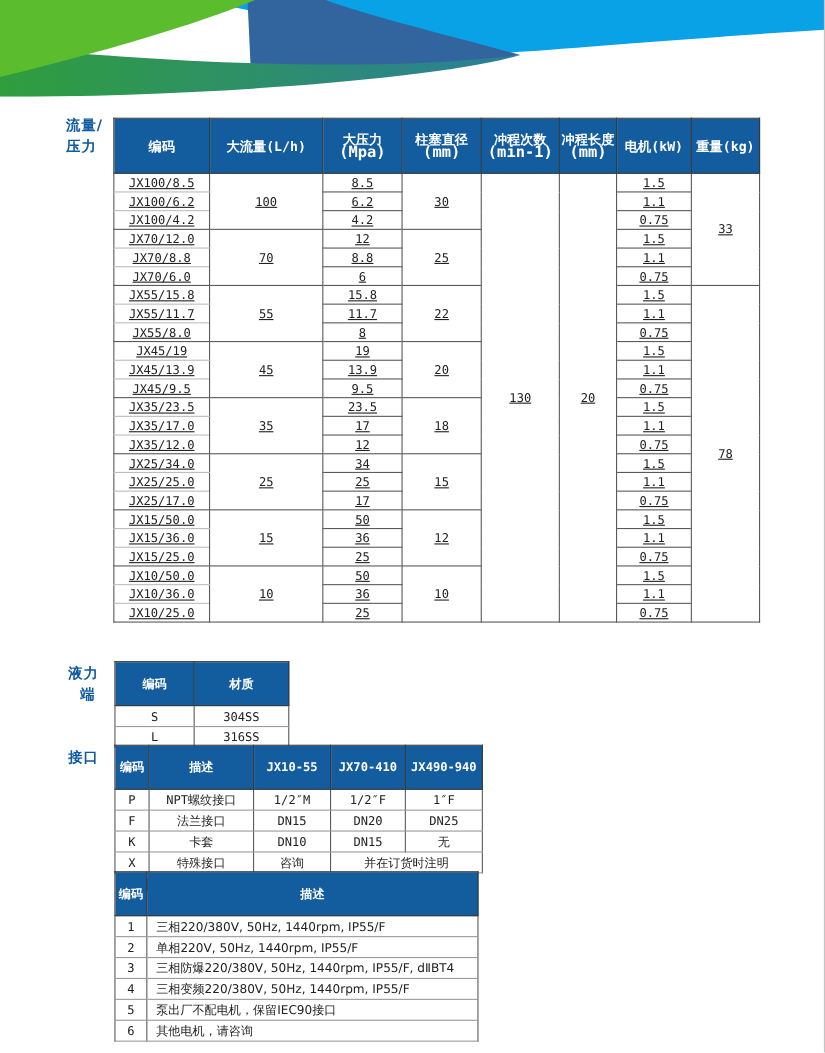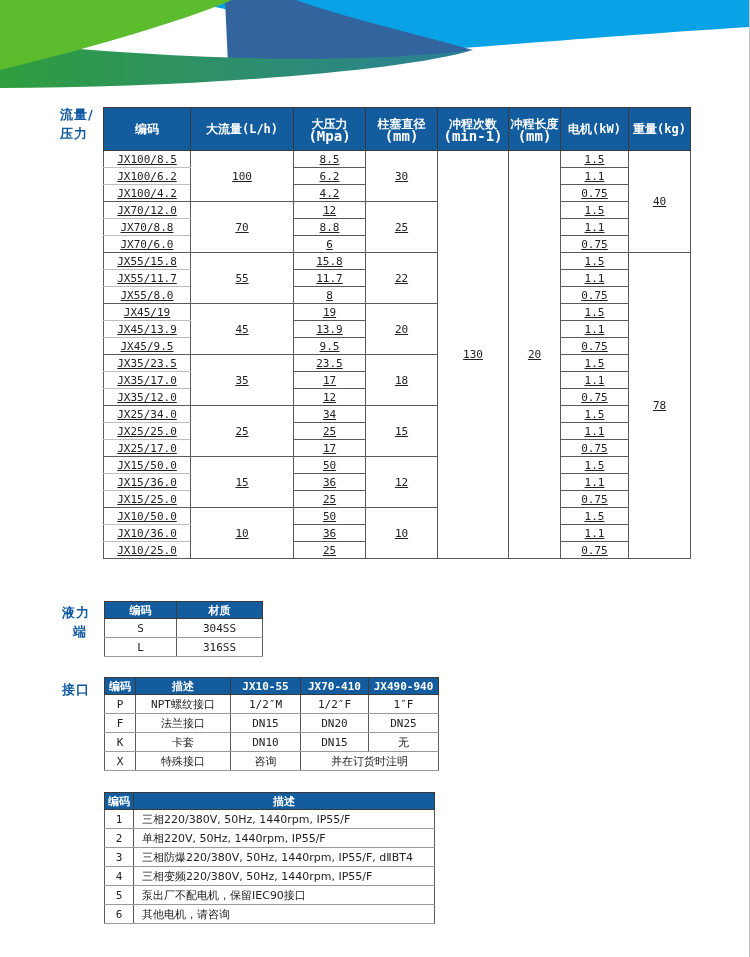--- a/index.html
+++ b/index.html
@@ -26,21 +26,21 @@
 
   .tblwrap{position:absolute;}
   #flow-table{left:103px;top:107px;}
   #hyd-table{left:104px;top:601px;}
   #int-table{left:104px;top:677px;}
   #mot-table{left:104px;top:792px;}
 
   table.spec{border-collapse:collapse;table-layout:fixed;border:1px solid #333;
     font-family:"DejaVu Sans Mono","DejaVu Sans",monospace;font-size:11px;color:var(--text-color);}
   table.spec th{background:var(--header-bg);color:#ffffff;font-weight:bold;
-    border:1px solid #3a3a3a;text-align:center;vertical-align:middle;padding:0 1px;}
+    border:1px solid #3a3a3a;text-align:center;vertical-align:middle;padding:12px 1px;}
   table.spec td{border-left:1px solid var(--border-dark);border-right:1px solid var(--border-dark);
     text-align:center;vertical-align:middle;padding:0 1px;background:#ffffff;}
 
   
   .tbl-flow thead tr{height:43px;}
   .tbl-flow tbody tr{height:17px;text-decoration:underline;}
   .tbl-flow .h1{font-size:12px;line-height:14px;}
   .tbl-flow .h2{font-size:14px;line-height:11px;font-weight:bold;}
   .tbl-flow td.bl{border-bottom:1px solid var(--border-light);}
   .tbl-flow td.bd{border-bottom:1px solid var(--border-dark);}
@@ -120,21 +120,21 @@
       </thead>
       <tbody>
         <tr>
           <td class="c-code bl">JX100/8.5</td>
           <td class="bd" rowspan="3">100</td>
           <td class="bd">8.5</td>
           <td class="bd" rowspan="3">30</td>
           <td class="bd" rowspan="24">130</td>
           <td class="bd" rowspan="24">20</td>
           <td class="bd">1.5</td>
-          <td class="bd" rowspan="6">40</td>
+          <td class="bd" rowspan="6">33</td>
         </tr>
         <tr>
           <td class="c-code bl">JX100/6.2</td>
           <td class="bd">6.2</td>
           <td class="bd">1.1</td>
         </tr>
         <tr>
           <td class="c-code bd">JX100/4.2</td>
           <td class="bd">4.2</td>
           <td class="bd">0.75</td>

